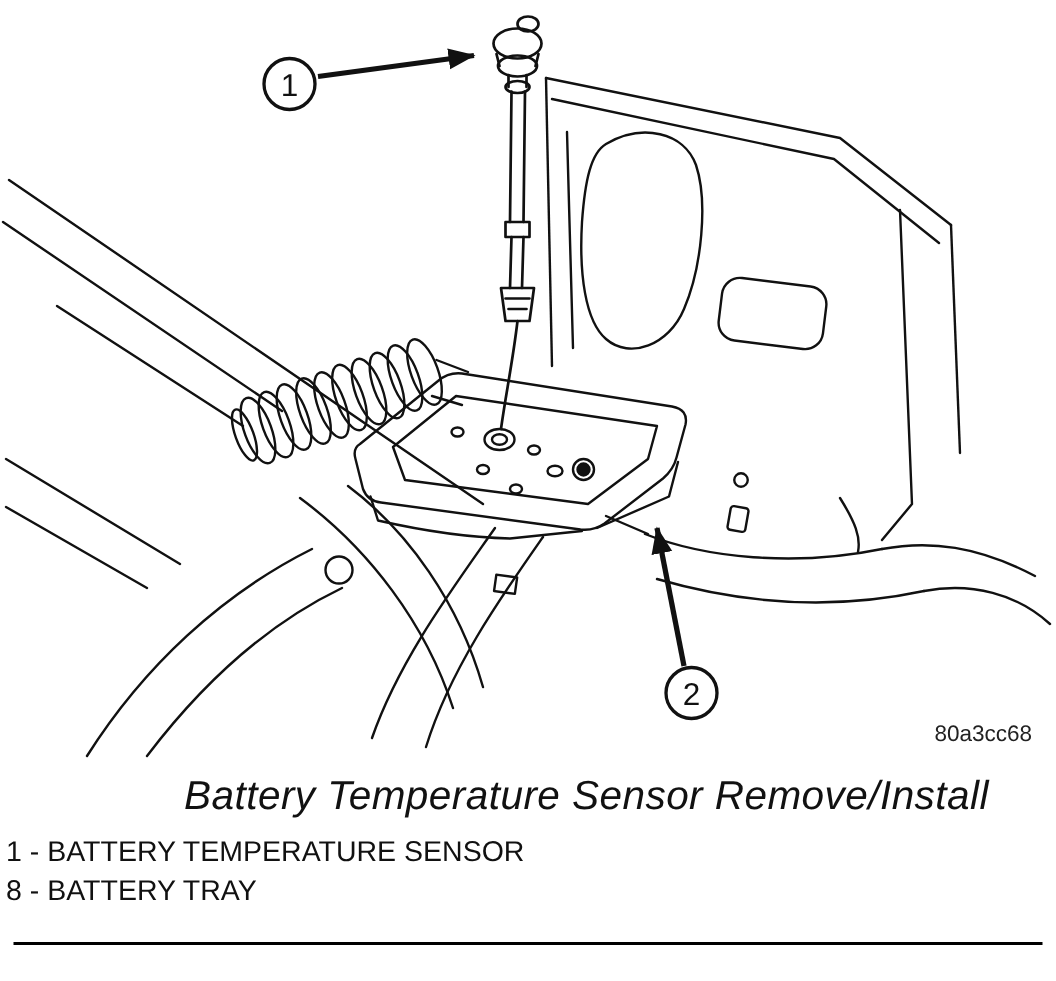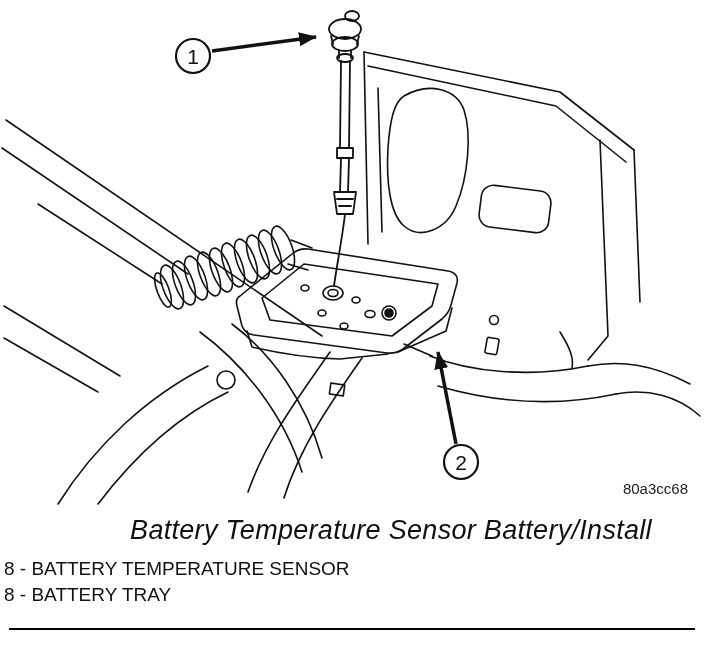--- a/index.html
+++ b/index.html
@@ -158,22 +158,22 @@
 
     <g>
       <line x1="456" y1="444" x2="438" y2="352" stroke="#111" stroke-width="3.5" marker-end="url(#arrowhead)"></line>
       <circle cx="461" cy="462" r="17" fill="#fff" stroke="#111" stroke-width="2.2"></circle>
       <text x="461" y="470" text-anchor="middle" font-size="21" fill="#111">2</text>
     </g>
 
     <text x="688" y="494" text-anchor="end" font-size="15" fill="#222">80a3cc68</text>
   </svg>
 
-  <div class="caption">Battery Temperature Sensor Battery/Install</div>
+  <div class="caption">Battery Temperature Sensor Remove/Install</div>
 
   <div class="legend">
-    <div>8 - BATTERY TEMPERATURE SENSOR</div>
+    <div>1 - BATTERY TEMPERATURE SENSOR</div>
     <div>8 - BATTERY TRAY</div>
   </div>
 
   <div class="bottom-rule"></div>
 
 </div>
 
 </body></html>

